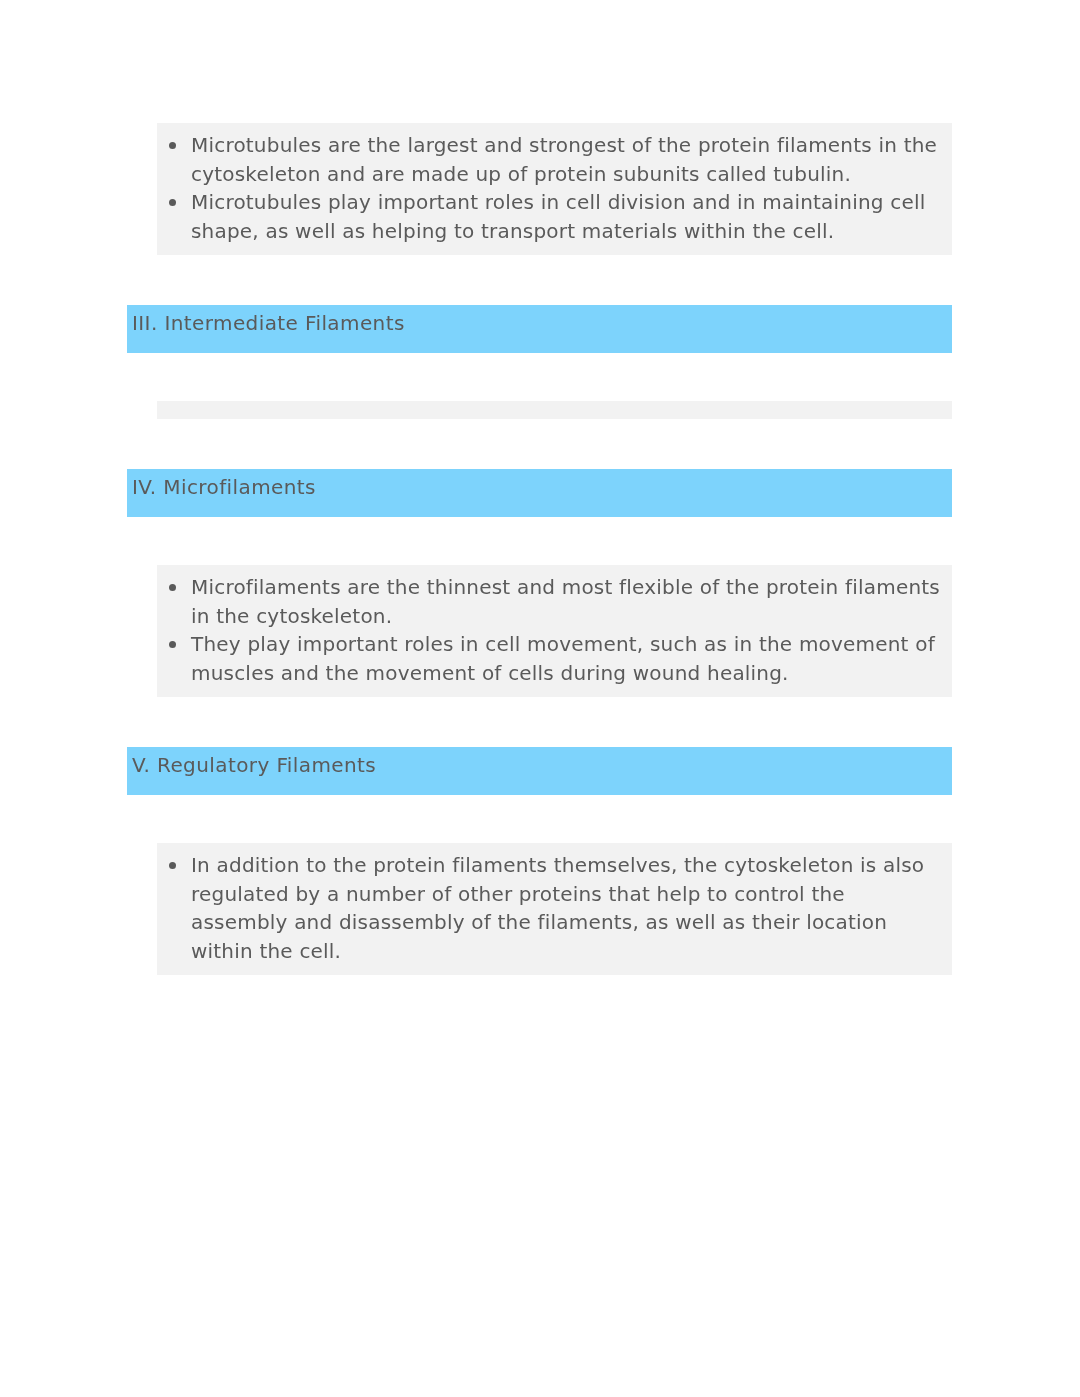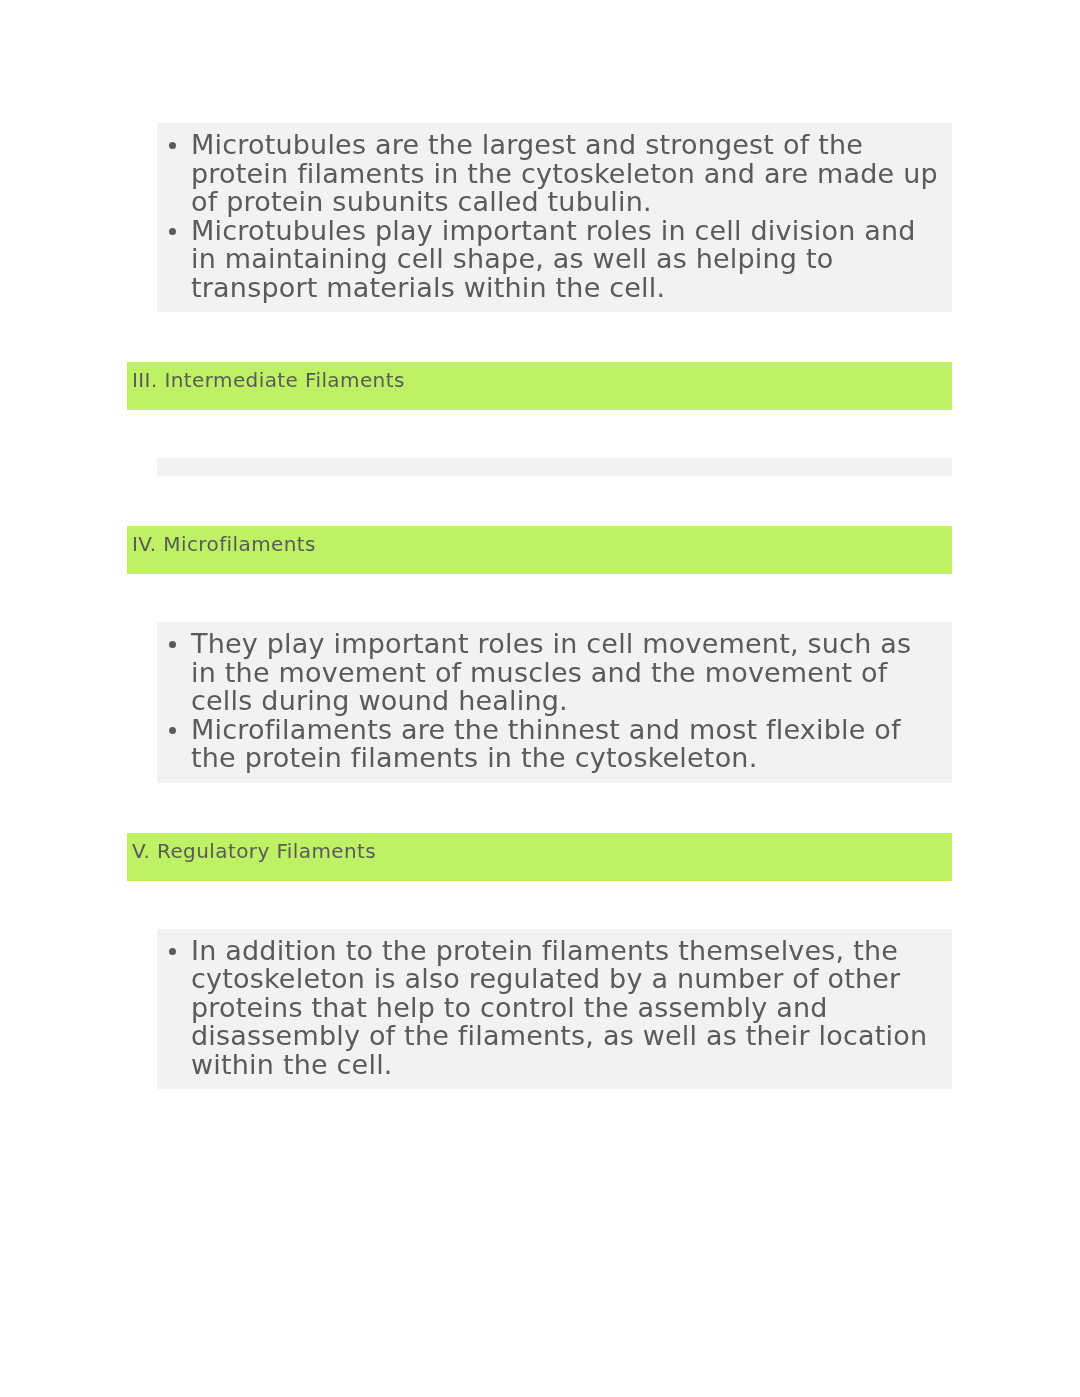--- a/index.html
+++ b/index.html
@@ -24,21 +24,21 @@
     box-sizing: border-box;
     padding: 8px 10px 10px 8px;
     margin-top: 48px;
   }
   .bullets-block.first {
     margin-top: 0;
   }
   .heading-block {
     margin-left: 127px;
     width: 825px;
-    background: #bef264;
+    background: #7dd3fc;
     box-sizing: border-box;
     padding: 4px 10px 16px 5px;
     margin-top: 50px;
   }
   .heading-text {
     font-size: 20px;
     line-height: 28px;
     letter-spacing: 0.4px;
     color: #5a5a5a;
   }
@@ -54,21 +54,21 @@
   .bullet-dot {
     flex: none;
     width: 7px;
     height: 7px;
     border-radius: 50%;
     background: #5a5a5a;
     margin: 11px 15px 0 4px;
   }
   .bullet-text {
     flex: 1;
-    font-size: 27px;
+    font-size: 20px;
     line-height: 28.5px;
     letter-spacing: 0.2px;
     max-width: 752px;
     color: #5a5a5a;
   }
 </style>
 </head>
 <body>
 
 <div class="doc">
@@ -96,25 +96,25 @@
   </div>
 
   <div class="heading-block">
     <div class="heading-text">IV. Microfilaments</div>
   </div>
 
   <div class="bullets-block">
     <ul class="bullet-list">
       <li class="bullet-item">
         <span class="bullet-dot"></span>
-        <span class="bullet-text">They play important roles in cell movement, such as in the movement of muscles and the movement of cells during wound healing.</span>
+        <span class="bullet-text">Microfilaments are the thinnest and most flexible of the protein filaments in the cytoskeleton.</span>
       </li>
       <li class="bullet-item">
         <span class="bullet-dot"></span>
-        <span class="bullet-text">Microfilaments are the thinnest and most flexible of the protein filaments in the cytoskeleton.</span>
+        <span class="bullet-text">They play important roles in cell movement, such as in the movement of muscles and the movement of cells during wound healing.</span>
       </li>
     </ul>
   </div>
 
   <div class="heading-block">
     <div class="heading-text">V. Regulatory Filaments</div>
   </div>
 
   <div class="bullets-block">
     <ul class="bullet-list">

